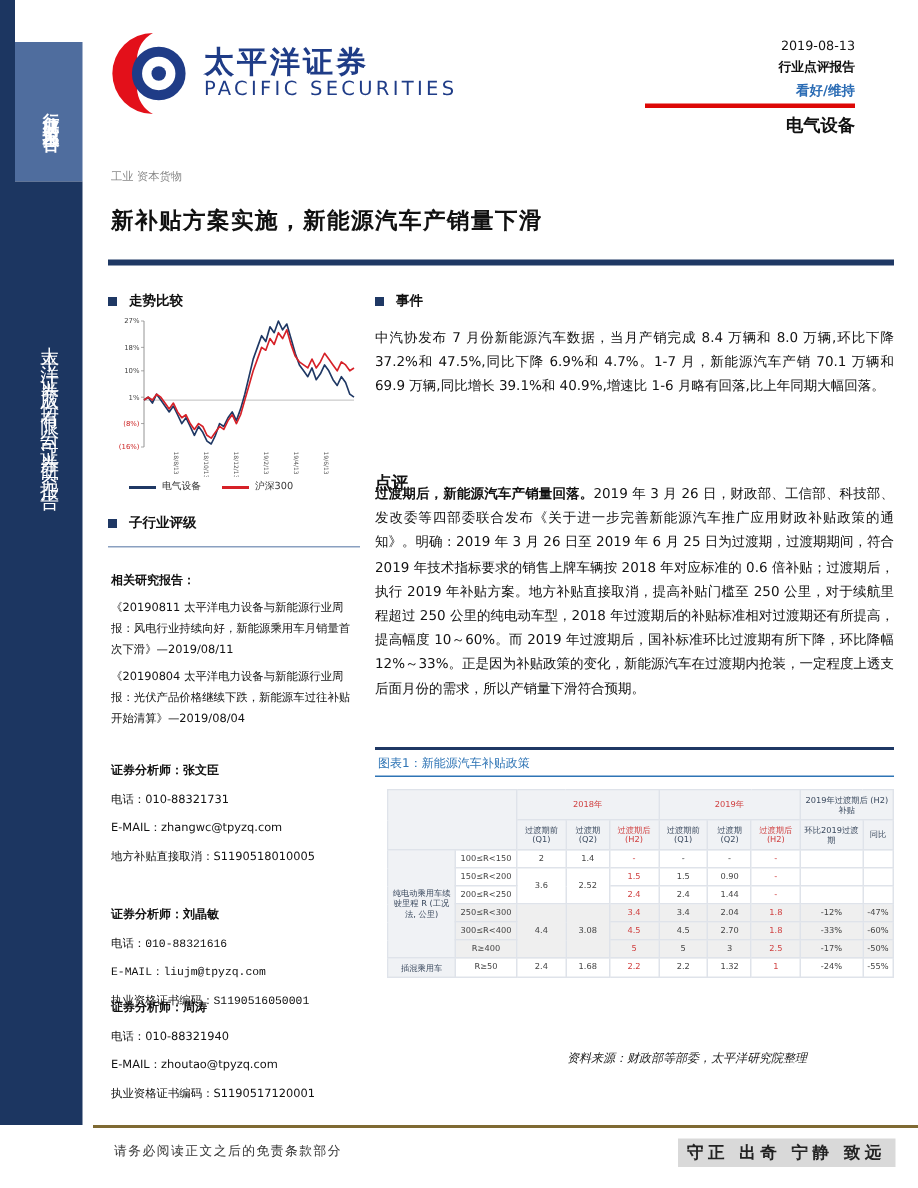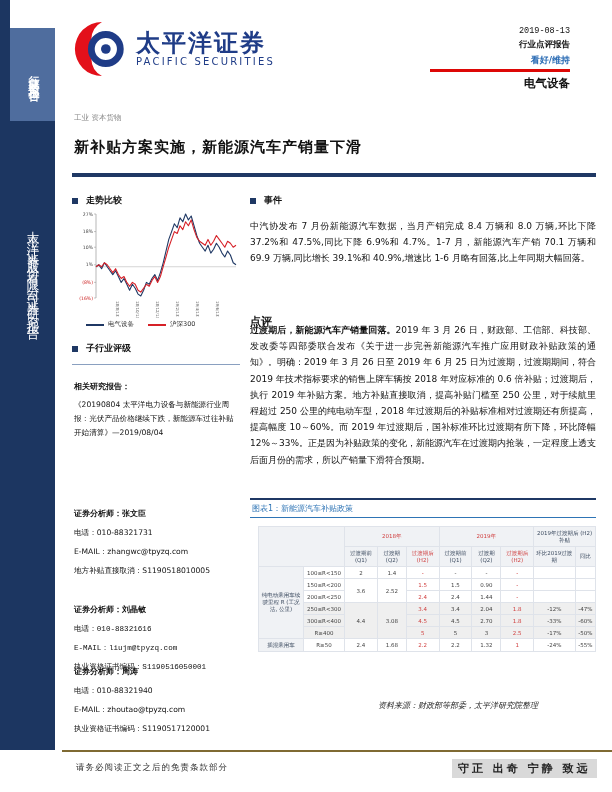--- a/index.html
+++ b/index.html
@@ -12,24 +12,24 @@
   .side-top{left:10px;top:28px;width:45px;height:93px;background:#4f6d9e;
             display:flex;align-items:center;justify-content:center;}
   .side-bottom{left:10px;top:121px;width:45px;height:629px;background:#1c3661;
             display:flex;align-items:flex-start;justify-content:center;}
   .vtext{writing-mode:vertical-rl;text-orientation:upright;color:#ffffff;}
   .side-top .vtext{font-size:11px;font-weight:bold;letter-spacing:3px;}
   .side-bottom .vtext{font-size:12.5px;letter-spacing:6px;margin-top:100px;}
 
   
   .logo-wrap{left:72px;top:20px;display:flex;align-items:center;gap:6px;}
-  .logo-text .cn{font-size:24px;font-weight:bold;color:#1f3c87;letter-spacing:2px;line-height:1.05;}
-  .logo-text .en{font-size:10px;color:#1f3c87;letter-spacing:2.2px;}
+  .logo-text .cn{font-size:20px;font-weight:bold;color:#1f3c87;letter-spacing:2px;line-height:1.05;}
+  .logo-text .en{font-size:13px;color:#1f3c87;letter-spacing:2.2px;}
   .meta{left:430px;top:26px;width:140px;text-align:right;}
-  .meta .date{font-size:8.5px;color:#111;font-family:Liberation Mono, monospace;}
+  .meta .date{font-size:8.5px;color:#111;}
   .meta .rpt{font-size:8.5px;font-weight:bold;color:#111;margin-top:3px;}
   .meta .rating{font-size:9px;font-weight:bold;color:#2c6db5;margin-top:3px;}
   .red-line{left:430px;top:69px;width:140px;height:3px;background:#dd0806;}
   .industry{left:430px;top:76px;width:140px;text-align:right;font-size:11.5px;font-weight:bold;color:#111;}
   .crumb{left:74px;top:113px;font-size:7.5px;color:#888;}
   .title{left:74px;top:138px;width:500px;font-size:15px;font-weight:bold;color:#111;letter-spacing:1px;}
   .title-rule{left:72px;top:173px;width:524px;height:4px;background:#1f3864;}
 
   
   .sec-head{display:flex;align-items:center;gap:8px;font-size:9px;font-weight:bold;color:#111;}
@@ -151,20 +151,21 @@
 </div>
 
 <div class="abs sec-head" style="left:72px;top:342px;">
   <span class="sq"></span>
   <span>子行业评级</span>
 </div>
 <div class="abs thin-rule"></div>
 
 <div class="abs related">
   <div class="rh">相关研究报告：</div>
+  <div style="margin-bottom:4px;">《20190811 太平洋电力设备与新能源行业周报：风电行业持续向好，新能源乘用车月销量首次下滑》—2019/08/11</div>
   <div>《20190804 太平洋电力设备与新能源行业周报：光伏产品价格继续下跌，新能源车过往补贴开始清算》—2019/08/04</div>
 </div>
 
 <div class="abs analyst" style="left:74px;top:508px;">
   <div class="nm">证券分析师：张文臣</div>
   <div>电话：010-88321731</div>
   <div>E-MAIL：zhangwc@tpyzq.com</div>
   <div>地方补贴直接取消：S1190518010005</div>
 </div>
 <div class="abs analyst" style="left:74px;top:604px;font-family:Liberation Mono, monospace;">

